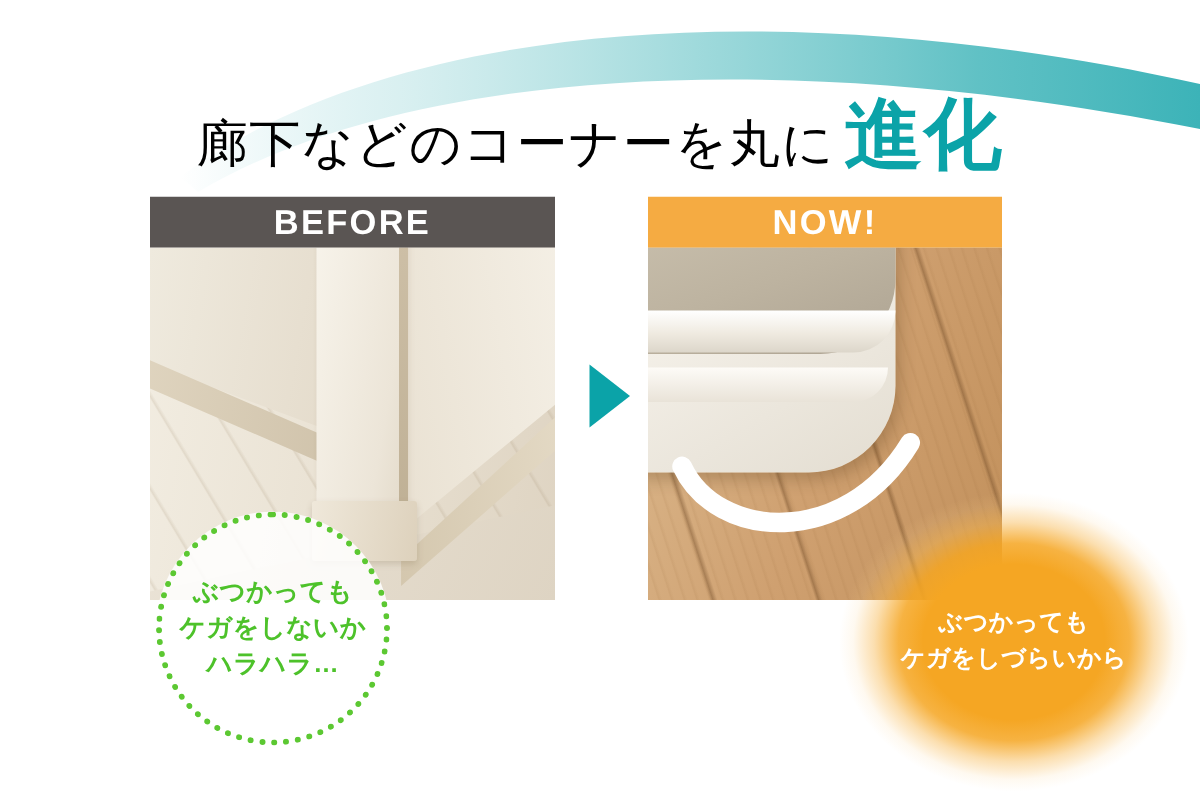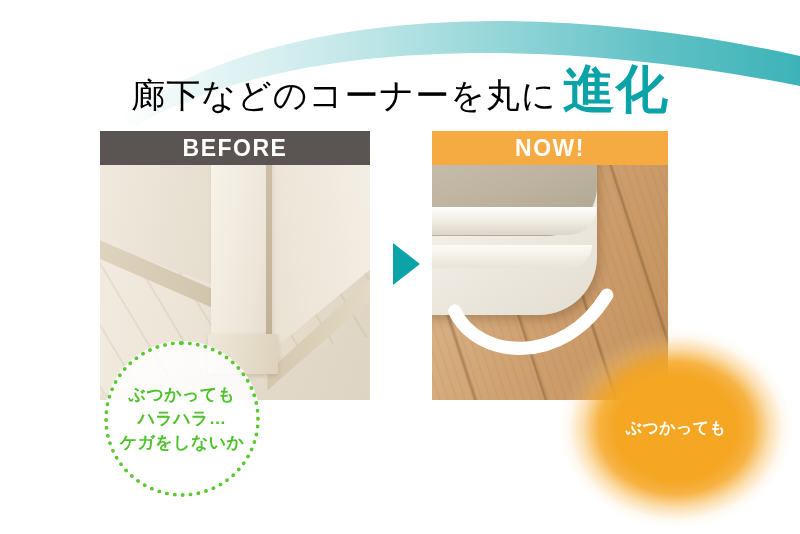--- a/index.html
+++ b/index.html
@@ -342,24 +342,25 @@
       <div class="np-corner-lip"></div>
       <div class="np-corner-lip2"></div>
       <svg class="smile" viewBox="0 0 270 235">
         <path d="M26,150 C52,206 150,214 200,132" fill="none" stroke="#ffffff" stroke-width="15" stroke-linecap="round"></path>
       </svg>
     </div>
   </div>
 
   <div class="green-callout">
     <div class="line">ぶつかっても</div>
+    <div class="line">ケガをしないか</div>
     <div class="line">ハラハラ…</div>
-    <div class="line">ケガをしないか</div>
   </div>
 
   <div class="orange-callout">
     <div class="orange-glow"></div>
     <div class="lines">
       <div class="line">ぶつかっても</div>
+      <div class="line">ケガをしづらいから</div>
     </div>
   </div>
 
 </div>
 
 </body></html>

